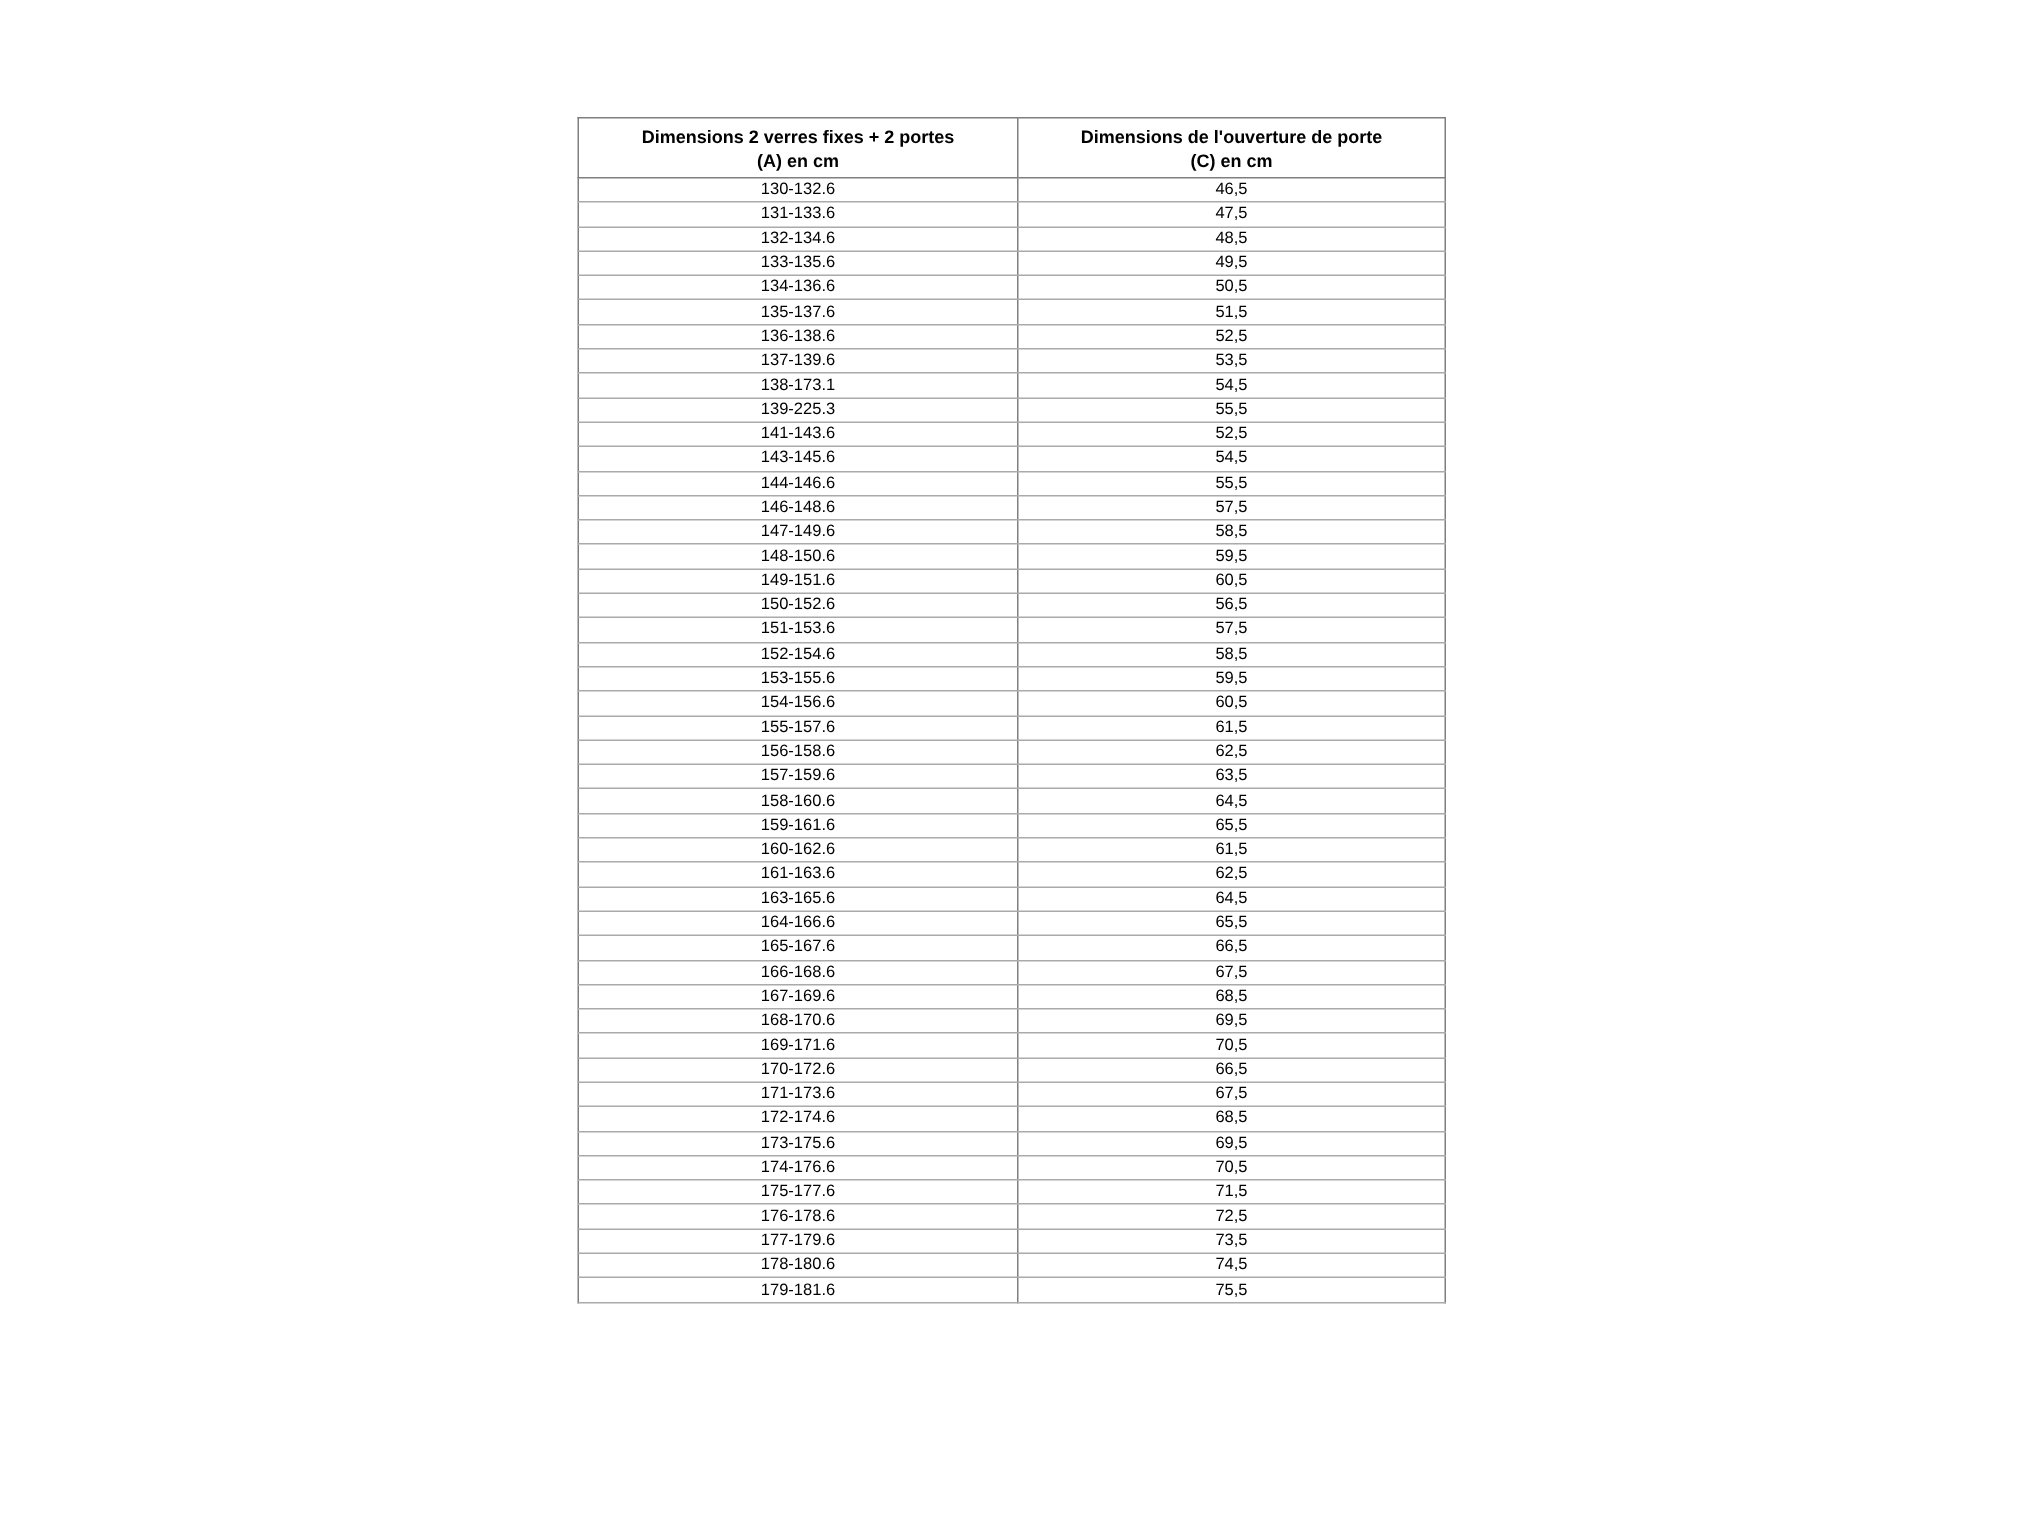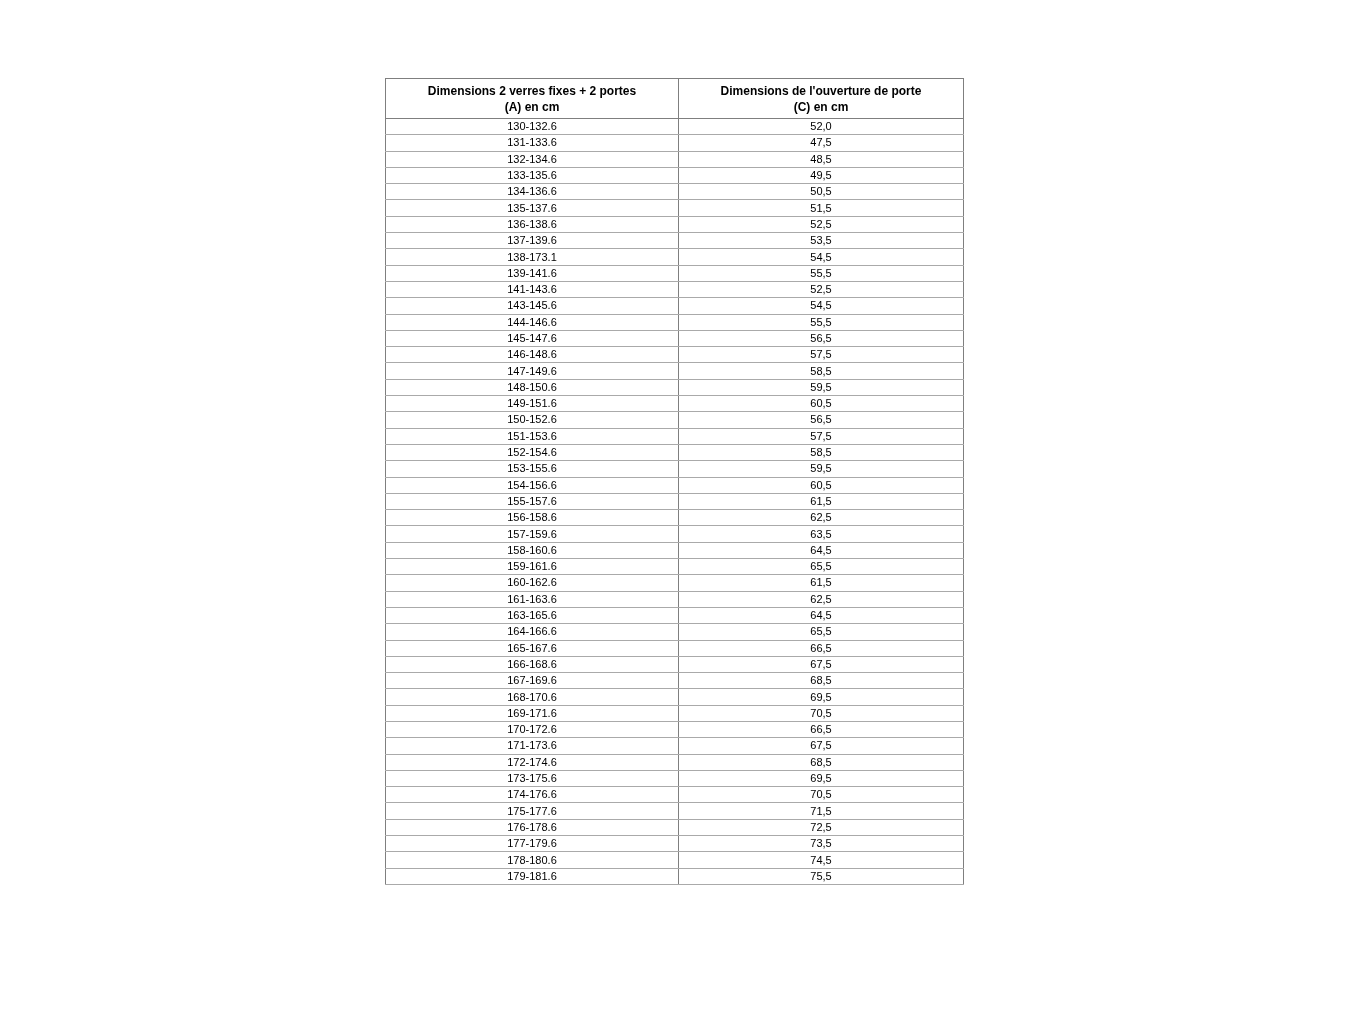--- a/index.html
+++ b/index.html
@@ -72,21 +72,21 @@
         </th>
         <th>
           <span>Dimensions de l'ouverture de porte</span><br>
           <span>(C) en cm</span>
         </th>
       </tr>
     </thead>
     <tbody>
         <tr>
           <td>130-132.6</td>
-          <td>52,0</td>
+          <td>46,5</td>
         </tr>
         <tr>
           <td>131-133.6</td>
           <td>47,5</td>
         </tr>
         <tr>
           <td>132-134.6</td>
           <td>48,5</td>
         </tr>
         <tr>
@@ -107,38 +107,34 @@
         </tr>
         <tr>
           <td>137-139.6</td>
           <td>53,5</td>
         </tr>
         <tr>
           <td>138-173.1</td>
           <td>54,5</td>
         </tr>
         <tr>
-          <td>139-141.6</td>
+          <td>139-225.3</td>
           <td>55,5</td>
         </tr>
         <tr>
           <td>141-143.6</td>
           <td>52,5</td>
         </tr>
         <tr>
           <td>143-145.6</td>
           <td>54,5</td>
         </tr>
         <tr>
           <td>144-146.6</td>
           <td>55,5</td>
-        </tr>
-        <tr>
-          <td>145-147.6</td>
-          <td>56,5</td>
         </tr>
         <tr>
           <td>146-148.6</td>
           <td>57,5</td>
         </tr>
         <tr>
           <td>147-149.6</td>
           <td>58,5</td>
         </tr>
         <tr>

